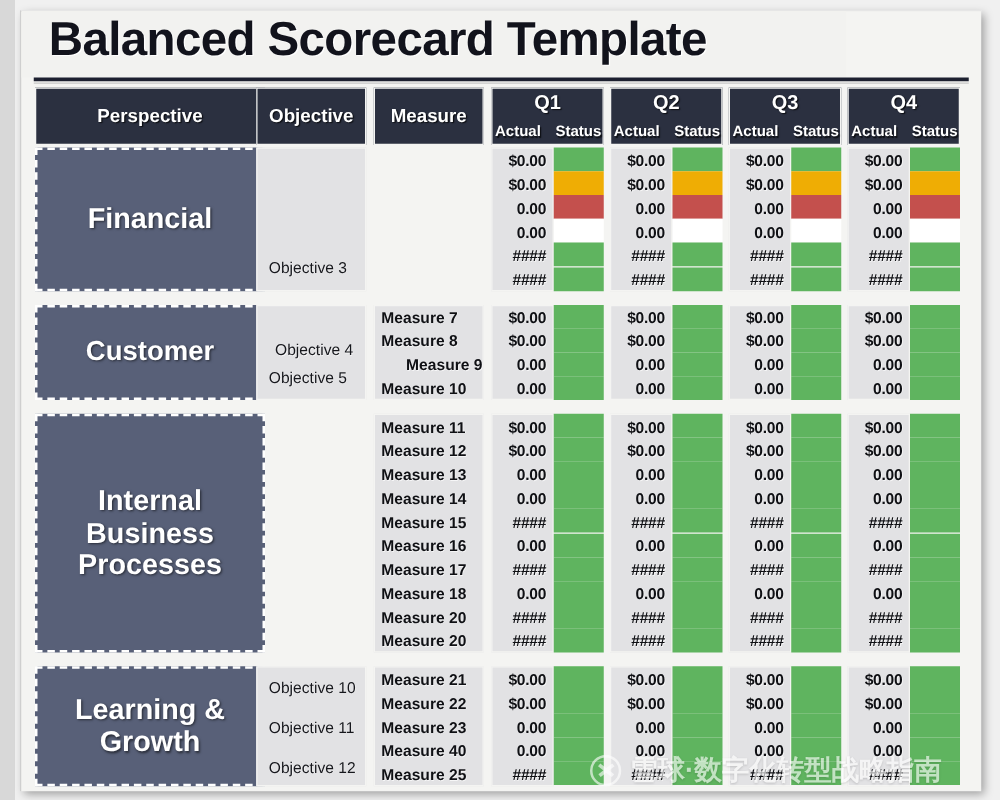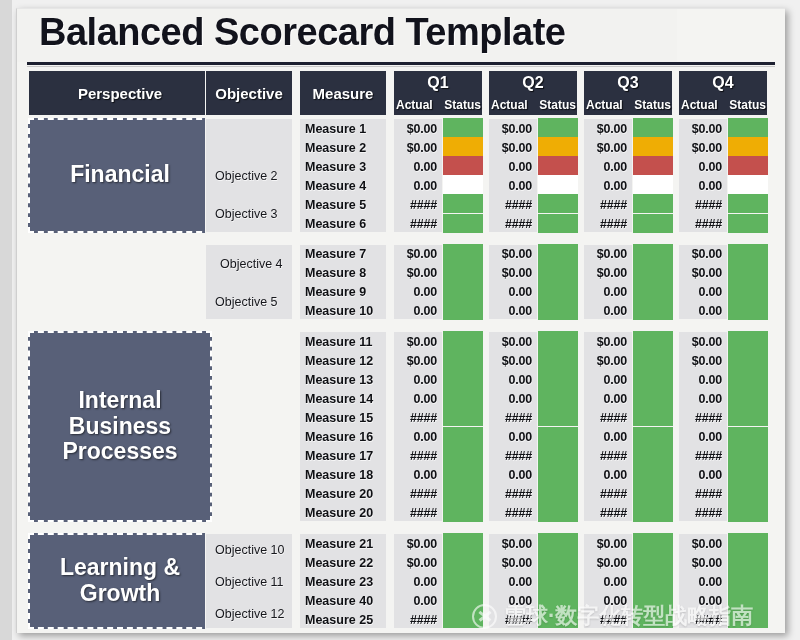--- a/index.html
+++ b/index.html
@@ -217,45 +217,22 @@
           </div>
         </div>
       </div>
 
     <div id="body-area">
         <div class="section" style="top: 0px; height: 120.6px;">
           <div class="persp" style="width: 184px; height: 114.6px; font-size: 23px;">
             <span>Financial</span>
           </div>
           <div class="objcol" style="left: 188px; top: 2px; width: 88px; height: 114.6px;">
-            <div class="objcell" style="top: 38.2px; height: 38.2px;">
-              <span>Objective 2</span>
-            </div>
             <div class="objcell" style="top: 76.4px; height: 38.2px;">
               <span>Objective 3</span>
-            </div>
-          </div>
-          <div class="meascol" style="left: 282px; top: 2px; width: 88px; height: 114.6px;">
-            <div class="meascell" style="top: 0px; height: 19.1px;">
-              <span>Measure 1</span>
-            </div>
-            <div class="meascell" style="top: 19.1px; height: 19.1px;">
-              <span>Measure 2</span>
-            </div>
-            <div class="meascell" style="top: 38.2px; height: 19.1px;">
-              <span>Measure 3</span>
-            </div>
-            <div class="meascell" style="top: 57.3px; height: 19.1px;">
-              <span>Measure 4</span>
-            </div>
-            <div class="meascell" style="top: 76.4px; height: 19.1px;">
-              <span>Measure 5</span>
-            </div>
-            <div class="meascell" style="top: 95.5px; height: 19.1px;">
-              <span>Measure 6</span>
             </div>
           </div>
           <div class="qblock" style="left: 376px; top: 2px; width: 90px; height: 114.6px;">
             <div class="qactual" style="width: 50px; height: 114.6px;">
               <div class="actualcell" style="top: 0px; height: 19.1px;">
                 <span>$0.00</span>
               </div>
               <div class="actualcell" style="top: 19.1px; height: 19.1px;">
                 <span>$0.00</span>
               </div>
@@ -366,36 +343,39 @@
               <div class="statuscell" style="top: 0px; height: 19.1px; background: rgb(95, 180, 95);"></div>
               <div class="statuscell" style="top: 19.1px; height: 19.1px; background: rgb(239, 173, 4);"></div>
               <div class="statuscell" style="top: 38.2px; height: 19.1px; background: rgb(196, 80, 77);"></div>
               <div class="statuscell" style="top: 57.3px; height: 19.1px; background: rgb(255, 255, 255);"></div>
               <div class="statuscell" style="top: 76.4px; height: 19.1px; background: rgb(95, 180, 95);"></div>
               <div class="statuscell" style="top: 95.5px; height: 19.1px; background: rgb(95, 180, 95);"></div>
             </div>
           </div>
         </div>
         <div class="section" style="top: 125.6px; height: 82.4px;">
+          <div class="persp" style="width: 184px; height: 76.4px; font-size: 22px;">
+            <span>Customer</span>
+          </div>
           <div class="objcol" style="left: 188px; top: 2px; width: 88px; height: 76.4px;">
-            <div class="objcell" style="top: 0px; height: 38.2px; padding-left: 14px;">
+            <div class="objcell" style="top: 16px; height: 38.2px; padding-left: 14px;">
               <span>Objective 4</span>
             </div>
             <div class="objcell" style="top: 38.2px; height: 38.2px;">
               <span>Objective 5</span>
             </div>
           </div>
           <div class="meascol" style="left: 282px; top: 2px; width: 88px; height: 76.4px;">
             <div class="meascell" style="top: 0px; height: 19.1px;">
               <span>Measure 7</span>
             </div>
             <div class="meascell" style="top: 19.1px; height: 19.1px;">
               <span>Measure 8</span>
             </div>
-            <div class="meascell" style="top: 38.2px; height: 19.1px;">
+            <div class="meascell" style="top: 38.2px; height: 19.1px; justify-content: flex-end;">
               <span>Measure 9</span>
             </div>
             <div class="meascell" style="top: 57.3px; height: 19.1px;">
               <span>Measure 10</span>
             </div>
           </div>
           <div class="qblock" style="left: 376px; top: 2px; width: 90px; height: 76.4px;">
             <div class="qactual" style="width: 50px; height: 76.4px;">
               <div class="actualcell" style="top: 0px; height: 19.1px;">
                 <span>$0.00</span>

